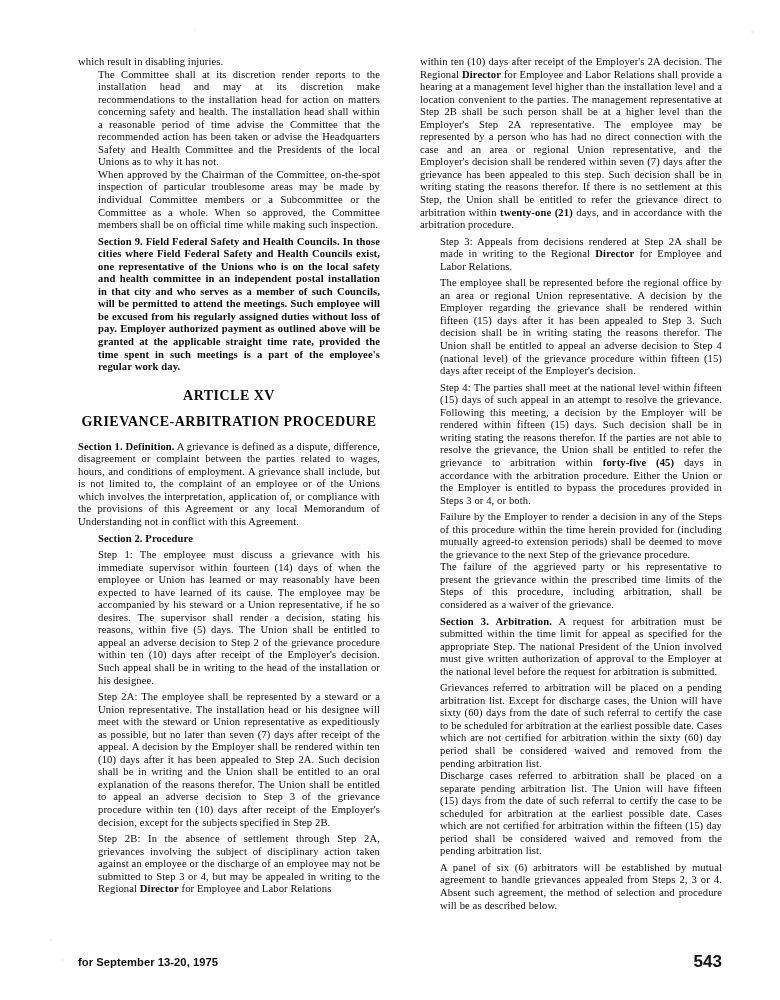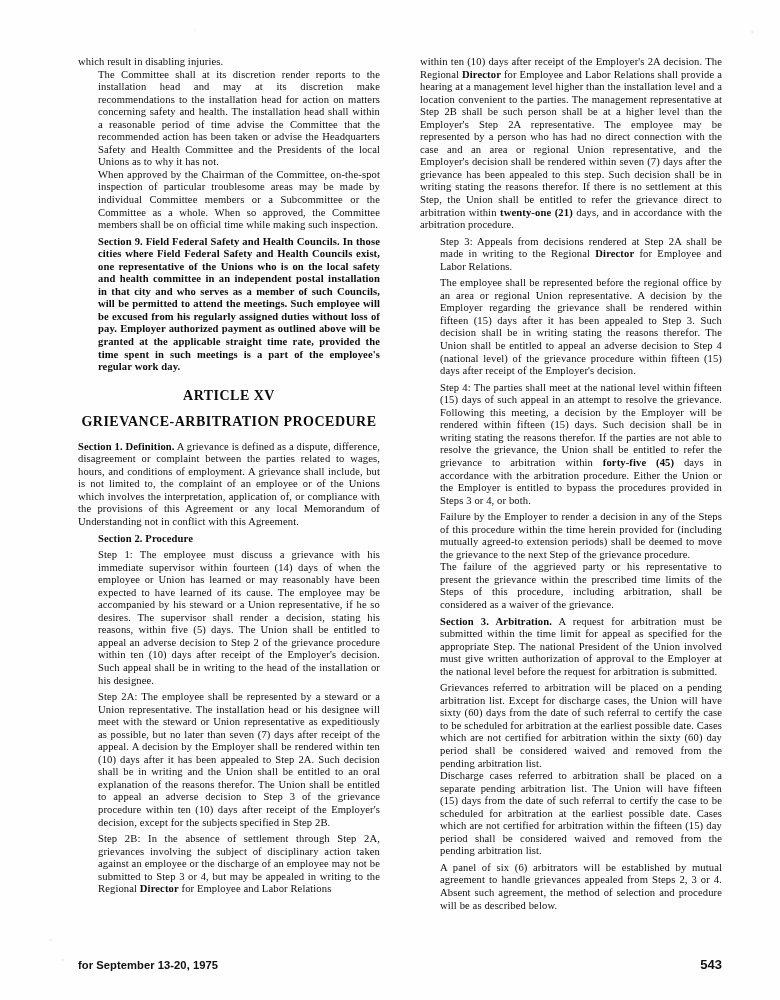--- a/index.html
+++ b/index.html
@@ -103,21 +103,21 @@
     display: flex;
     align-items: center;
     justify-content: space-between;
     font-family: "Liberation Sans", "DejaVu Sans", sans-serif;
     font-weight: bold;
     font-size: 11.2px;
     letter-spacing: 0.005em;
     color: #101010;
   }
   .footer .pageno {
-    font-size: 13px;
+    font-size: 17px;
   }
 
   
   .columns, .footer {
     text-rendering: optimizeLegibility;
   }
 </style>
 </head>
 <body>
 

